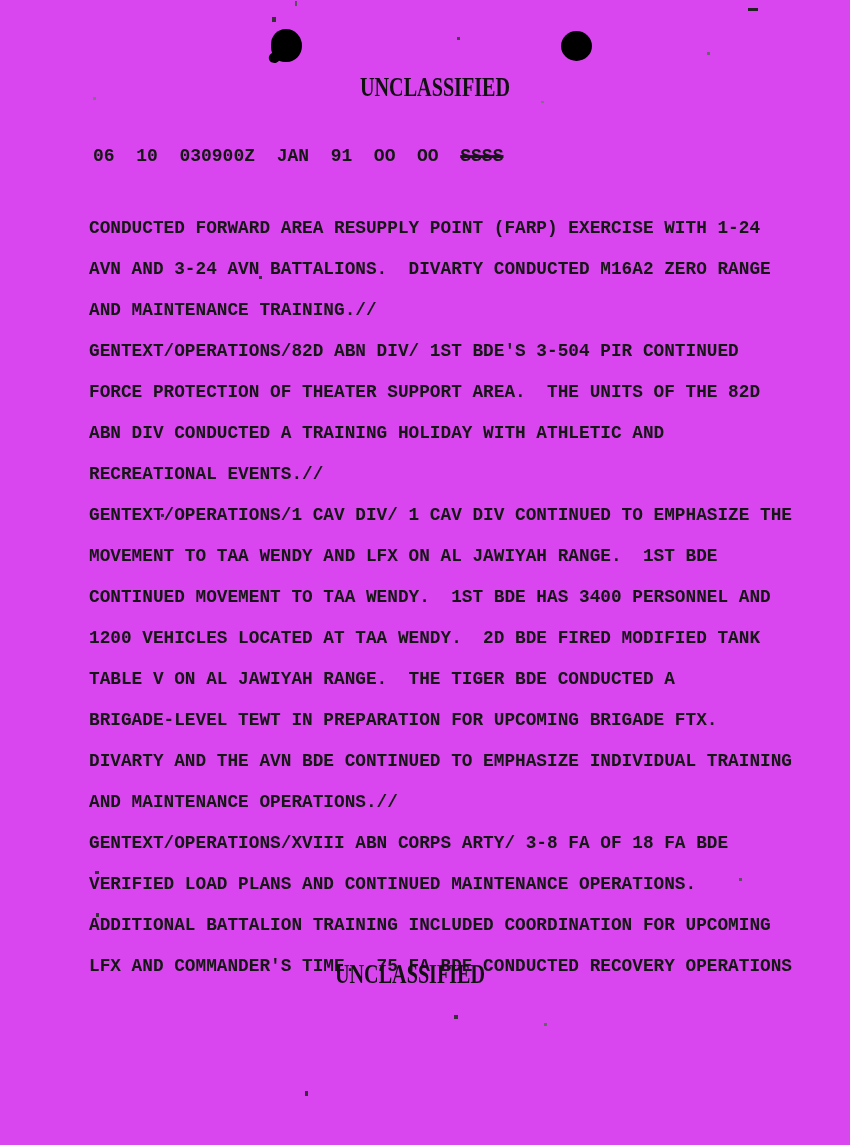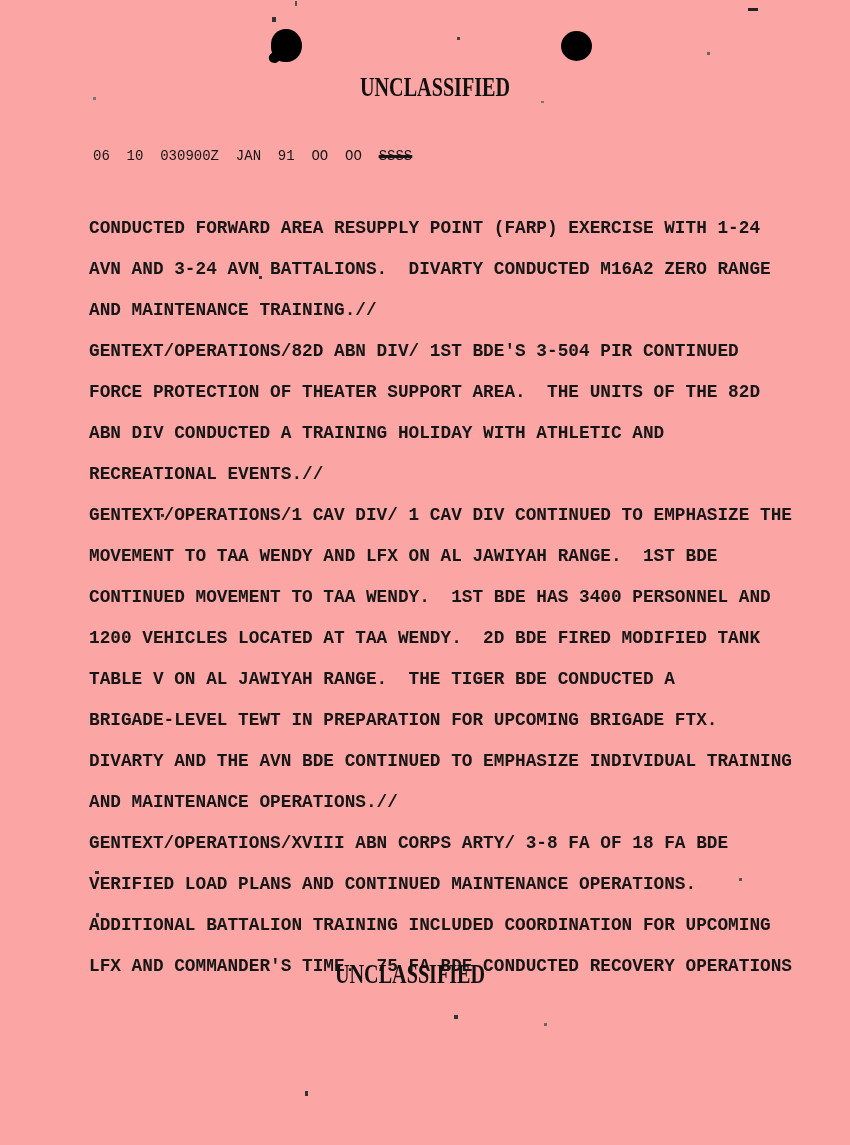--- a/index.html
+++ b/index.html
@@ -1,20 +1,20 @@
 <!DOCTYPE html>
 <html><head>
 <meta charset="utf-8">
 <style>
   html, body { margin: 0; padding: 0; background: #777; }
   .page {
     position: relative;
     width: 850px;
     height: 1145px;
-    background: #fca5a5;
+    background: #d946ef;
     overflow: hidden;
     font-family: "Liberation Mono", "DejaVu Sans Mono", monospace;
   }
   .punch {
     position: absolute;
     background: #000;
     border-radius: 50%;
   }
   .punch-left  { left: 271px; top: 29px; width: 31px; height: 33px; border-radius: 48% 52% 50% 46%; }
   .punch-right { left: 561px; top: 31px; width: 31px; height: 30px; }
@@ -34,22 +34,22 @@
     color: #111;
     transform: scaleX(0.72);
     transform-origin: left top;
     white-space: pre;
   }
   .classification.header { left: 360px; top: 72px; }
   .classification.footer { left: 335px; top: 959px; }
   .msg-line {
     position: absolute;
     left: 93px; top: 144px;
-    font-size: 14px;
-    font-weight: normal;
+    font-size: 18px;
+    font-weight: bold;
     line-height: 24px;
     color: #161616;
     white-space: pre;
   }
   .struck {
     text-decoration: line-through;
     text-decoration-thickness: 2.5px;
     padding-right: 8px;
   }
   .body-text {

